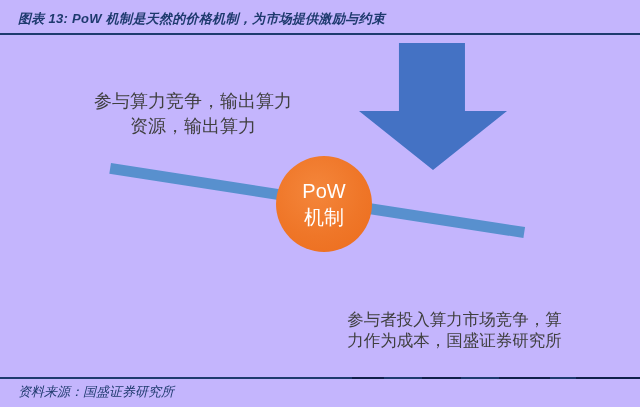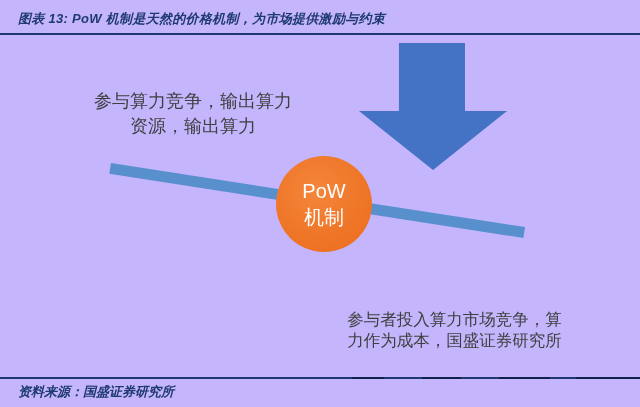--- a/index.html
+++ b/index.html
@@ -30,21 +30,21 @@
   }
   .rule-top { top: 33px; }
   .rule-bottom {
     top: 377px;
     background: linear-gradient(90deg, #1E3A6E 0 55%, #10204a 55% 60%, #1E3A6E 60% 66%, #10204a 66% 72%, #1E3A6E 72% 78%, #10204a 78% 86%, #1E3A6E 86% 90%, #10204a 90% 100%);
   }
   .source-note {
     position: absolute;
     left: 18px; top: 383px;
     font-size: 13px;
-    font-weight: bold;
+    font-weight: normal;
     font-style: italic;
     color: #1E3A6E;
     white-space: nowrap;
   }
 
   
   .note {
     position: absolute;
     color: #3F3F3F;
   }

